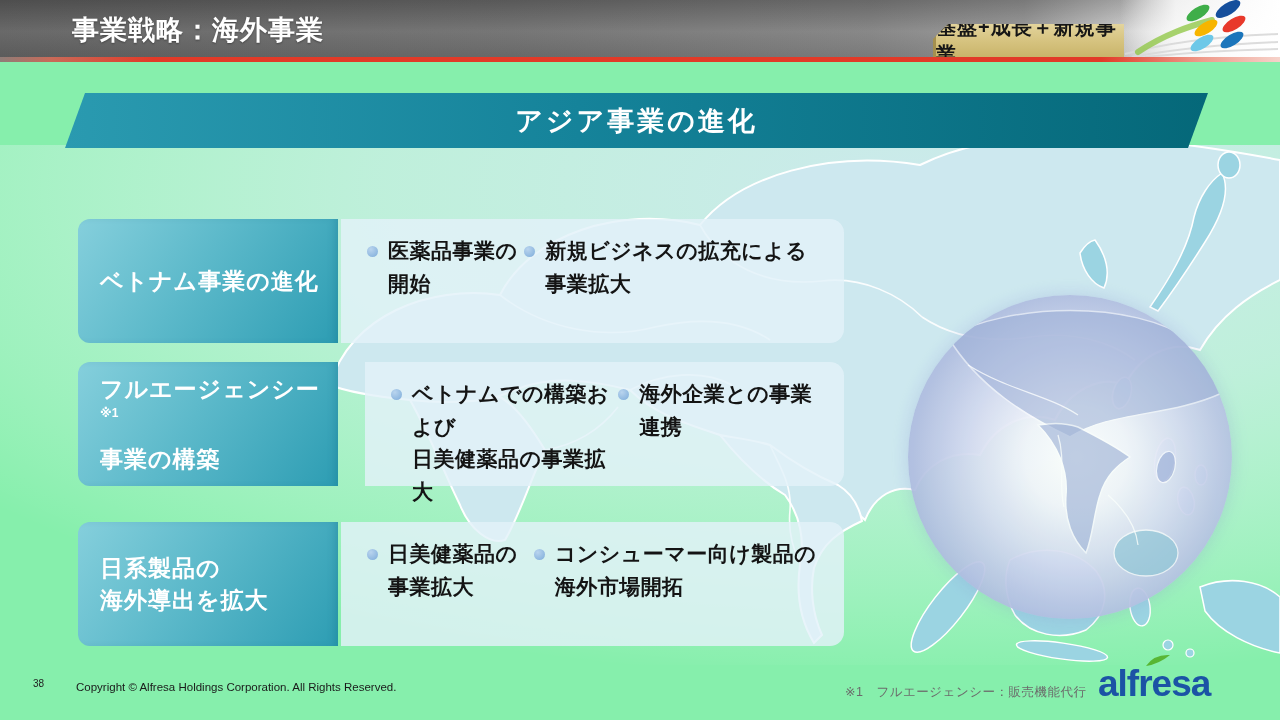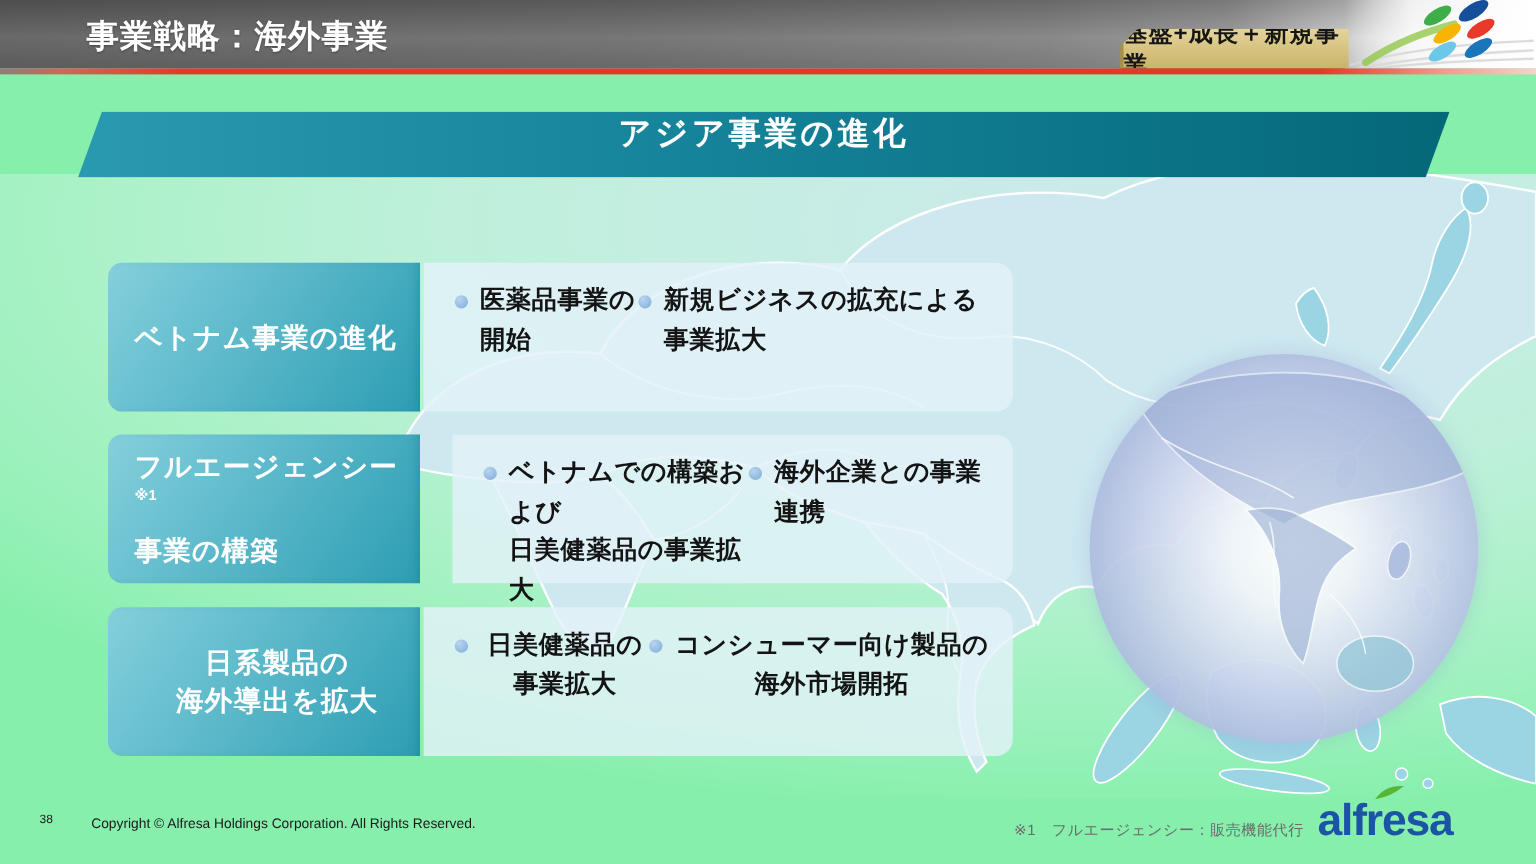--- a/index.html
+++ b/index.html
@@ -37,44 +37,43 @@
     clip-path:polygon(12px 0,100% 0,100% 100%,0 100%,0 12px);
     display:flex;align-items:center;justify-content:center;
   }
   .badge-label{color:#161616;font-size:20px;font-weight:800;letter-spacing:1px;}
   .emblem{position:absolute;right:0;top:0;width:160px;height:57px;}
   
   .banner{
     position:absolute;left:65px;top:93px;width:1143px;height:55px;z-index:6;
     background:linear-gradient(90deg,#2a9ab0 0%,#15839a 45%,#056879 100%);
     clip-path:polygon(20px 0,100% 0,calc(100% - 20px) 100%,0 100%);
-    display:flex;justify-content:center;
+    display:flex;align-items:center;justify-content:center;
   }
   .banner-title{color:#ffffff;font-size:27px;font-weight:800;letter-spacing:3px;}
   
   .map-wrap{position:absolute;left:0;top:145px;width:1280px;height:520px;z-index:1;pointer-events:none;}
   .globe{
     position:absolute;left:908px;top:295px;width:324px;height:324px;z-index:2;border-radius:50%;
     background:radial-gradient(circle at 52% 50%, #ffffff 0%, #f3f5fb 22%, #d5dcf0 45%, #aebcdf 72%, #92a2d2 90%, #8c9cce 100%);
     opacity:.93;overflow:hidden;
     box-shadow:0 0 18px rgba(140,156,206,.35);
   }
   
   .row{position:absolute;left:78px;width:766px;height:124px;z-index:4;display:flex;}
   .row1{top:219px;}
   .row2{top:362px;gap:24px;}
-  .row3{top:506px;text-align:center;}
+  .row3{top:522px;}
   .row-label{
     width:260px;height:100%;
     background:linear-gradient(125deg,#85cfdc 0%,#5cb9ca 45%,#2d9db3 100%);
     border-radius:12px 0 0 12px;
     display:flex;flex-direction:column;justify-content:center;
     padding-left:22px;box-sizing:border-box;
     box-shadow:inset -6px 0 8px -4px rgba(0,90,110,.25);
-    margin-left:12px;
   }
   .row-label .lbl{display:block;color:#ffffff;font-size:23px;font-weight:800;line-height:1.4;letter-spacing:1px;}
   .row-label sup{font-size:12px;font-weight:700;vertical-align:18px;letter-spacing:0;}
   .row-body{
     margin-left:3px;flex:1;height:100%;
     background:rgba(227,242,249,.82);
     border-radius:0 14px 14px 0;
     display:flex;flex-direction:row;justify-content:center;
     padding:10px 20px 10px 26px;box-sizing:border-box;
   }

